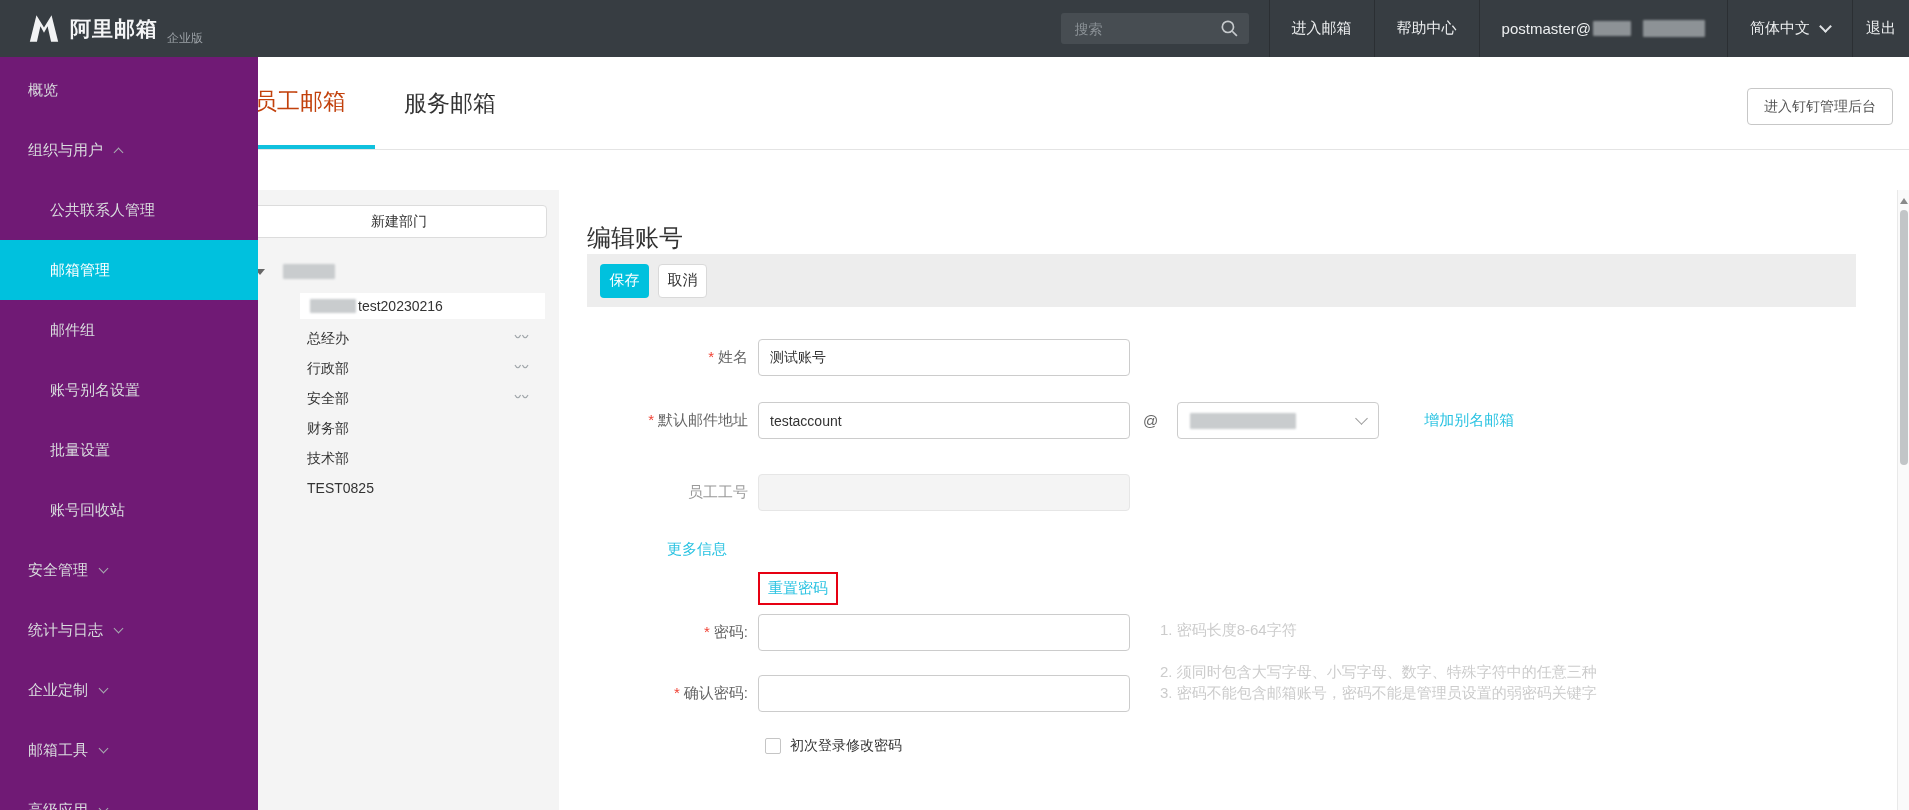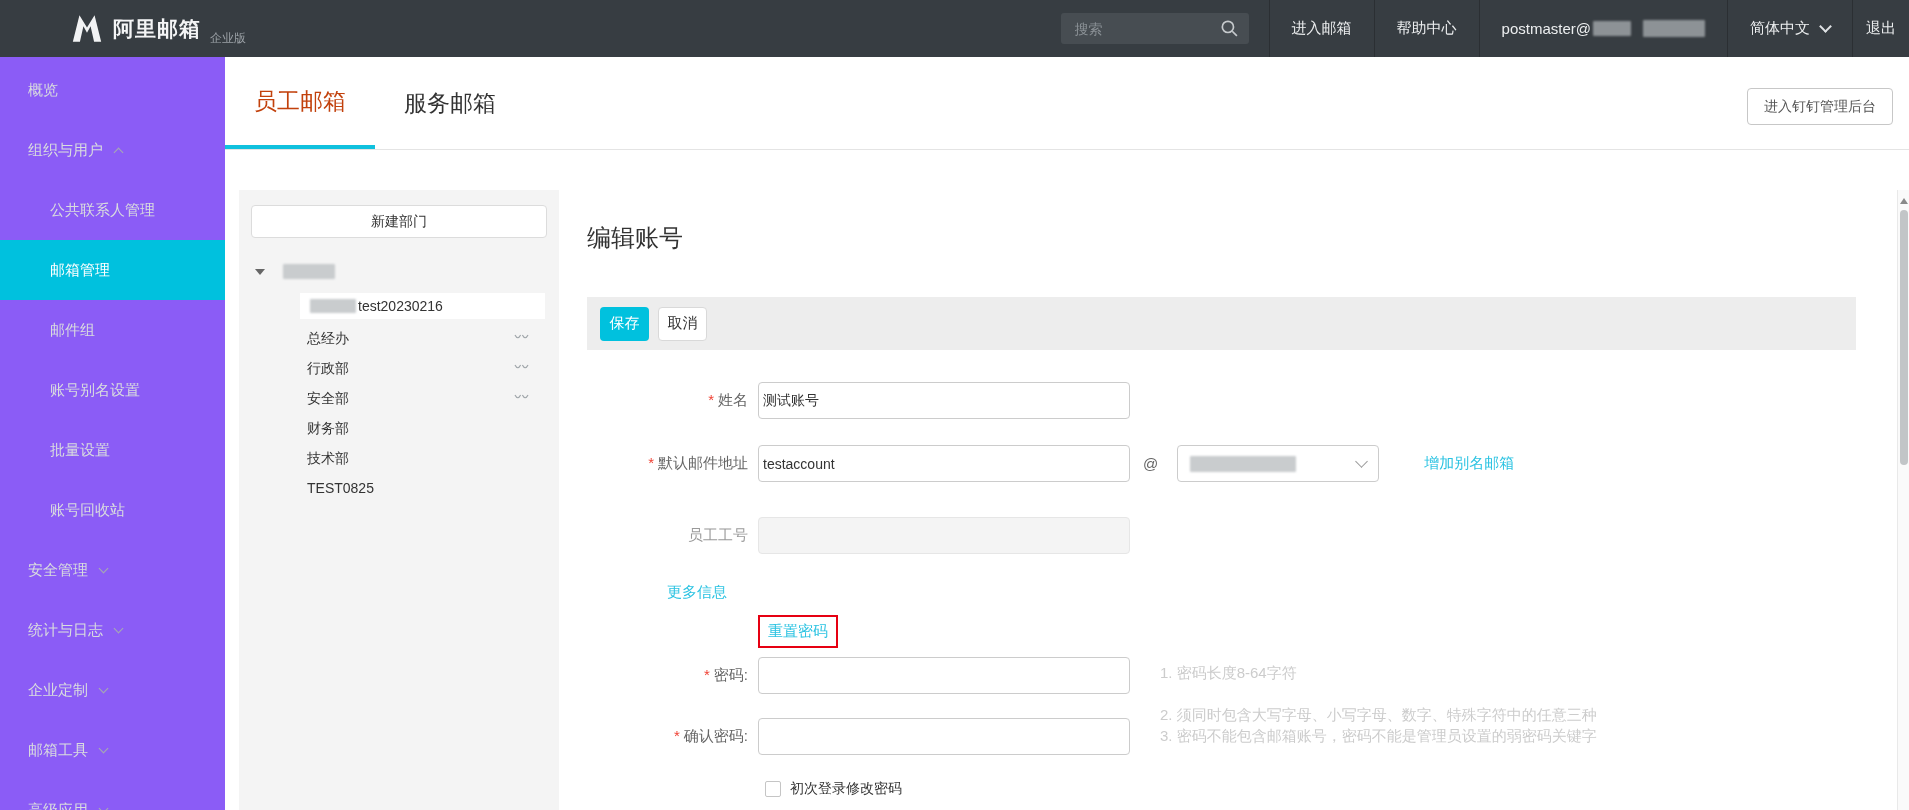--- a/index.html
+++ b/index.html
@@ -3,38 +3,38 @@
 <meta charset="utf-8">
 <style>
   * { box-sizing: border-box; }
   html,body { margin:0; padding:0; }
   body {
     width:1909px; height:810px; position:relative; overflow:hidden;
     background:#fff; font-family:"Liberation Sans","DejaVu Sans",sans-serif;
     color:#333;
   }
   
-  .topbar{position:absolute;left:0;top:0;width:1909px;height:57px;background:#373d42;display:flex;align-items:center;justify-content:space-between;z-index:30;padding-left:43px;}
+  .topbar{position:absolute;left:0;top:0;width:1909px;height:57px;background:#373d42;display:flex;align-items:center;justify-content:space-between;z-index:30;}
   .logo{display:flex;align-items:center;gap:9px;padding-left:27px;}
   .brand{color:#f4f5f6;font-size:21px;font-weight:bold;letter-spacing:1px;}
   .edition{color:#9ba1a6;font-size:12px;margin-top:20px;}
   .topnav{display:flex;align-items:stretch;height:57px;}
   .tn-item{display:flex;align-items:center;padding:0 22px;color:#eceeef;font-size:15px;text-decoration:none;cursor:pointer;white-space:nowrap;}
   .tn-item.logout{padding:0 13px;}
   .tn-div{width:1px;background:#2b2f33;}
   .searchbox{position:relative;width:188px;height:31px;margin:13px 20px 0 0;background:#474d52;border-radius:3px;display:flex;align-items:center;}
   .searchbox input{background:transparent;border:none;outline:none;color:#cfd3d6;font-size:14px;padding:0 34px 0 14px;width:100%;font-family:inherit;}
   .searchbox input::placeholder{color:#8a9095;}
   .searchbox svg{position:absolute;right:10px;top:6px;}
   .chev{display:inline-block;width:8px;height:8px;border-right:2px solid currentColor;border-bottom:2px solid currentColor;}
   .chev.down{transform:rotate(45deg);margin-top:-4px;}
   .chev.up{transform:rotate(-135deg);margin-top:4px;}
   .lang-chev{color:#dfe2e4;margin-left:11px;width:9px;height:9px;}
   
-  .sidebar{position:absolute;left:0;top:57px;width:225px;height:753px;background:#8b5cf6;z-index:20;}
+  .sidebar{position:absolute;left:0;top:57px;width:258px;height:753px;background:#701a75;z-index:20;}
   .sidebar ul{list-style:none;margin:0;padding:3px 0 0 0;}
   .sidebar li{height:60px;display:flex;align-items:center;font-size:15px;color:#d9dcde;cursor:pointer;}
   .sidebar li.lv1{padding-left:28px;}
   .sidebar li.lv2{padding-left:50px;}
   .sidebar li.active{background:#00c1de;color:#fff;}
   .side-chev{color:#a7acb1;margin-left:12px;width:7px;height:7px;border-width:1.5px;}
   
   .tabstrip{position:absolute;left:225px;top:57px;width:1684px;height:93px;background:#fff;border-bottom:1px solid #e4e4e4;display:flex;align-items:stretch;z-index:10;}
   .tab{width:150px;display:flex;align-items:center;justify-content:center;font-size:23px;color:#333;cursor:pointer;}
   .tab.active{color:#c2410c;border-bottom:4px solid #10c1de;}
@@ -44,29 +44,29 @@
   .new-dept{display:block;width:296px;height:33px;margin:15px auto 0;background:#fff;border:1px solid #dcdcdc;border-radius:4px;font-size:14px;color:#333;cursor:pointer;font-family:inherit;}
   .tree-root{display:flex;align-items:center;margin:26px 0 0 16px;}
   .tri-down{width:0;height:0;border-left:5px solid transparent;border-right:5px solid transparent;border-top:6px solid #666;}
   .tree-selected{margin:14px 0 0 61px;width:245px;height:26px;background:#fff;display:flex;align-items:center;padding-left:10px;font-size:14px;color:#333;cursor:pointer;}
   .tree-list{list-style:none;margin:4px 0 0 0;padding:0;}
   .tree-list li{position:relative;height:30px;line-height:30px;padding-left:68px;font-size:14px;color:#333;cursor:pointer;}
   .fork{position:absolute;right:30px;top:10px;}
   
   .main-form{position:absolute;left:587px;top:222px;width:1269px;}
   .form-title{font-size:24px;font-weight:normal;color:#333;margin:0;line-height:32px;}
-  .toolbar{margin-top:43px;height:53px;background:#ededed;display:flex;align-items:center;padding-left:13px;gap:9px;}
+  .toolbar{height:53px;background:#ededed;display:flex;align-items:center;padding-left:13px;gap:9px;}
   .btn{height:34px;width:49px;border-radius:4px;font-size:15px;cursor:pointer;font-family:inherit;}
   .btn.save{background:#00c1de;border:none;color:#fff;}
   .btn.cancel{background:#fff;border:1px solid #d9d9d9;color:#333;}
   .frow{display:flex;align-items:center;position:relative;}
   .flabel{width:171px;text-align:right;padding-right:10px;font-size:15px;color:#666;flex-shrink:0;}
   .flabel .req{color:#f04134;margin-right:4px;}
   .flabel.dim{color:#999;}
-  .finput{width:372px;height:37px;border:1px solid #ccc;border-radius:4px;padding:0 4px;font-size:14px;color:#333;background:#fff;outline:none;font-family:inherit;}
+  .finput{width:372px;height:37px;border:1px solid #ccc;border-radius:4px;padding:0 11px;font-size:14px;color:#333;background:#fff;outline:none;font-family:inherit;}
   .finput:disabled{background:#f4f4f4;border-color:#e6e6e6;}
   .at{margin:0 13px;color:#666;font-size:15px;}
   .dselect{width:202px;height:37px;border:1px solid #ccc;border-radius:4px;background:#fff;display:flex;align-items:center;justify-content:space-between;padding:0 12px;margin-left:6px;cursor:pointer;}
   .sel-chev{color:#999;width:9px;height:9px;border-width:1.5px;}
   .cyan-link{color:#2bc3e2;font-size:15px;text-decoration:none;cursor:pointer;white-space:nowrap;}
   .alias-link{margin-left:45px;}
   .more-info{display:inline-block;margin:29px 0 0 80px;}
   .reset-wrap{display:inline-block;margin:13px 0 0 171px;border:2px solid #e60012;padding:5px 8px;}
   .reset-wrap .cyan-link{}
   .hint{position:absolute;left:573px;font-size:15px;color:#ccc;white-space:nowrap;}

